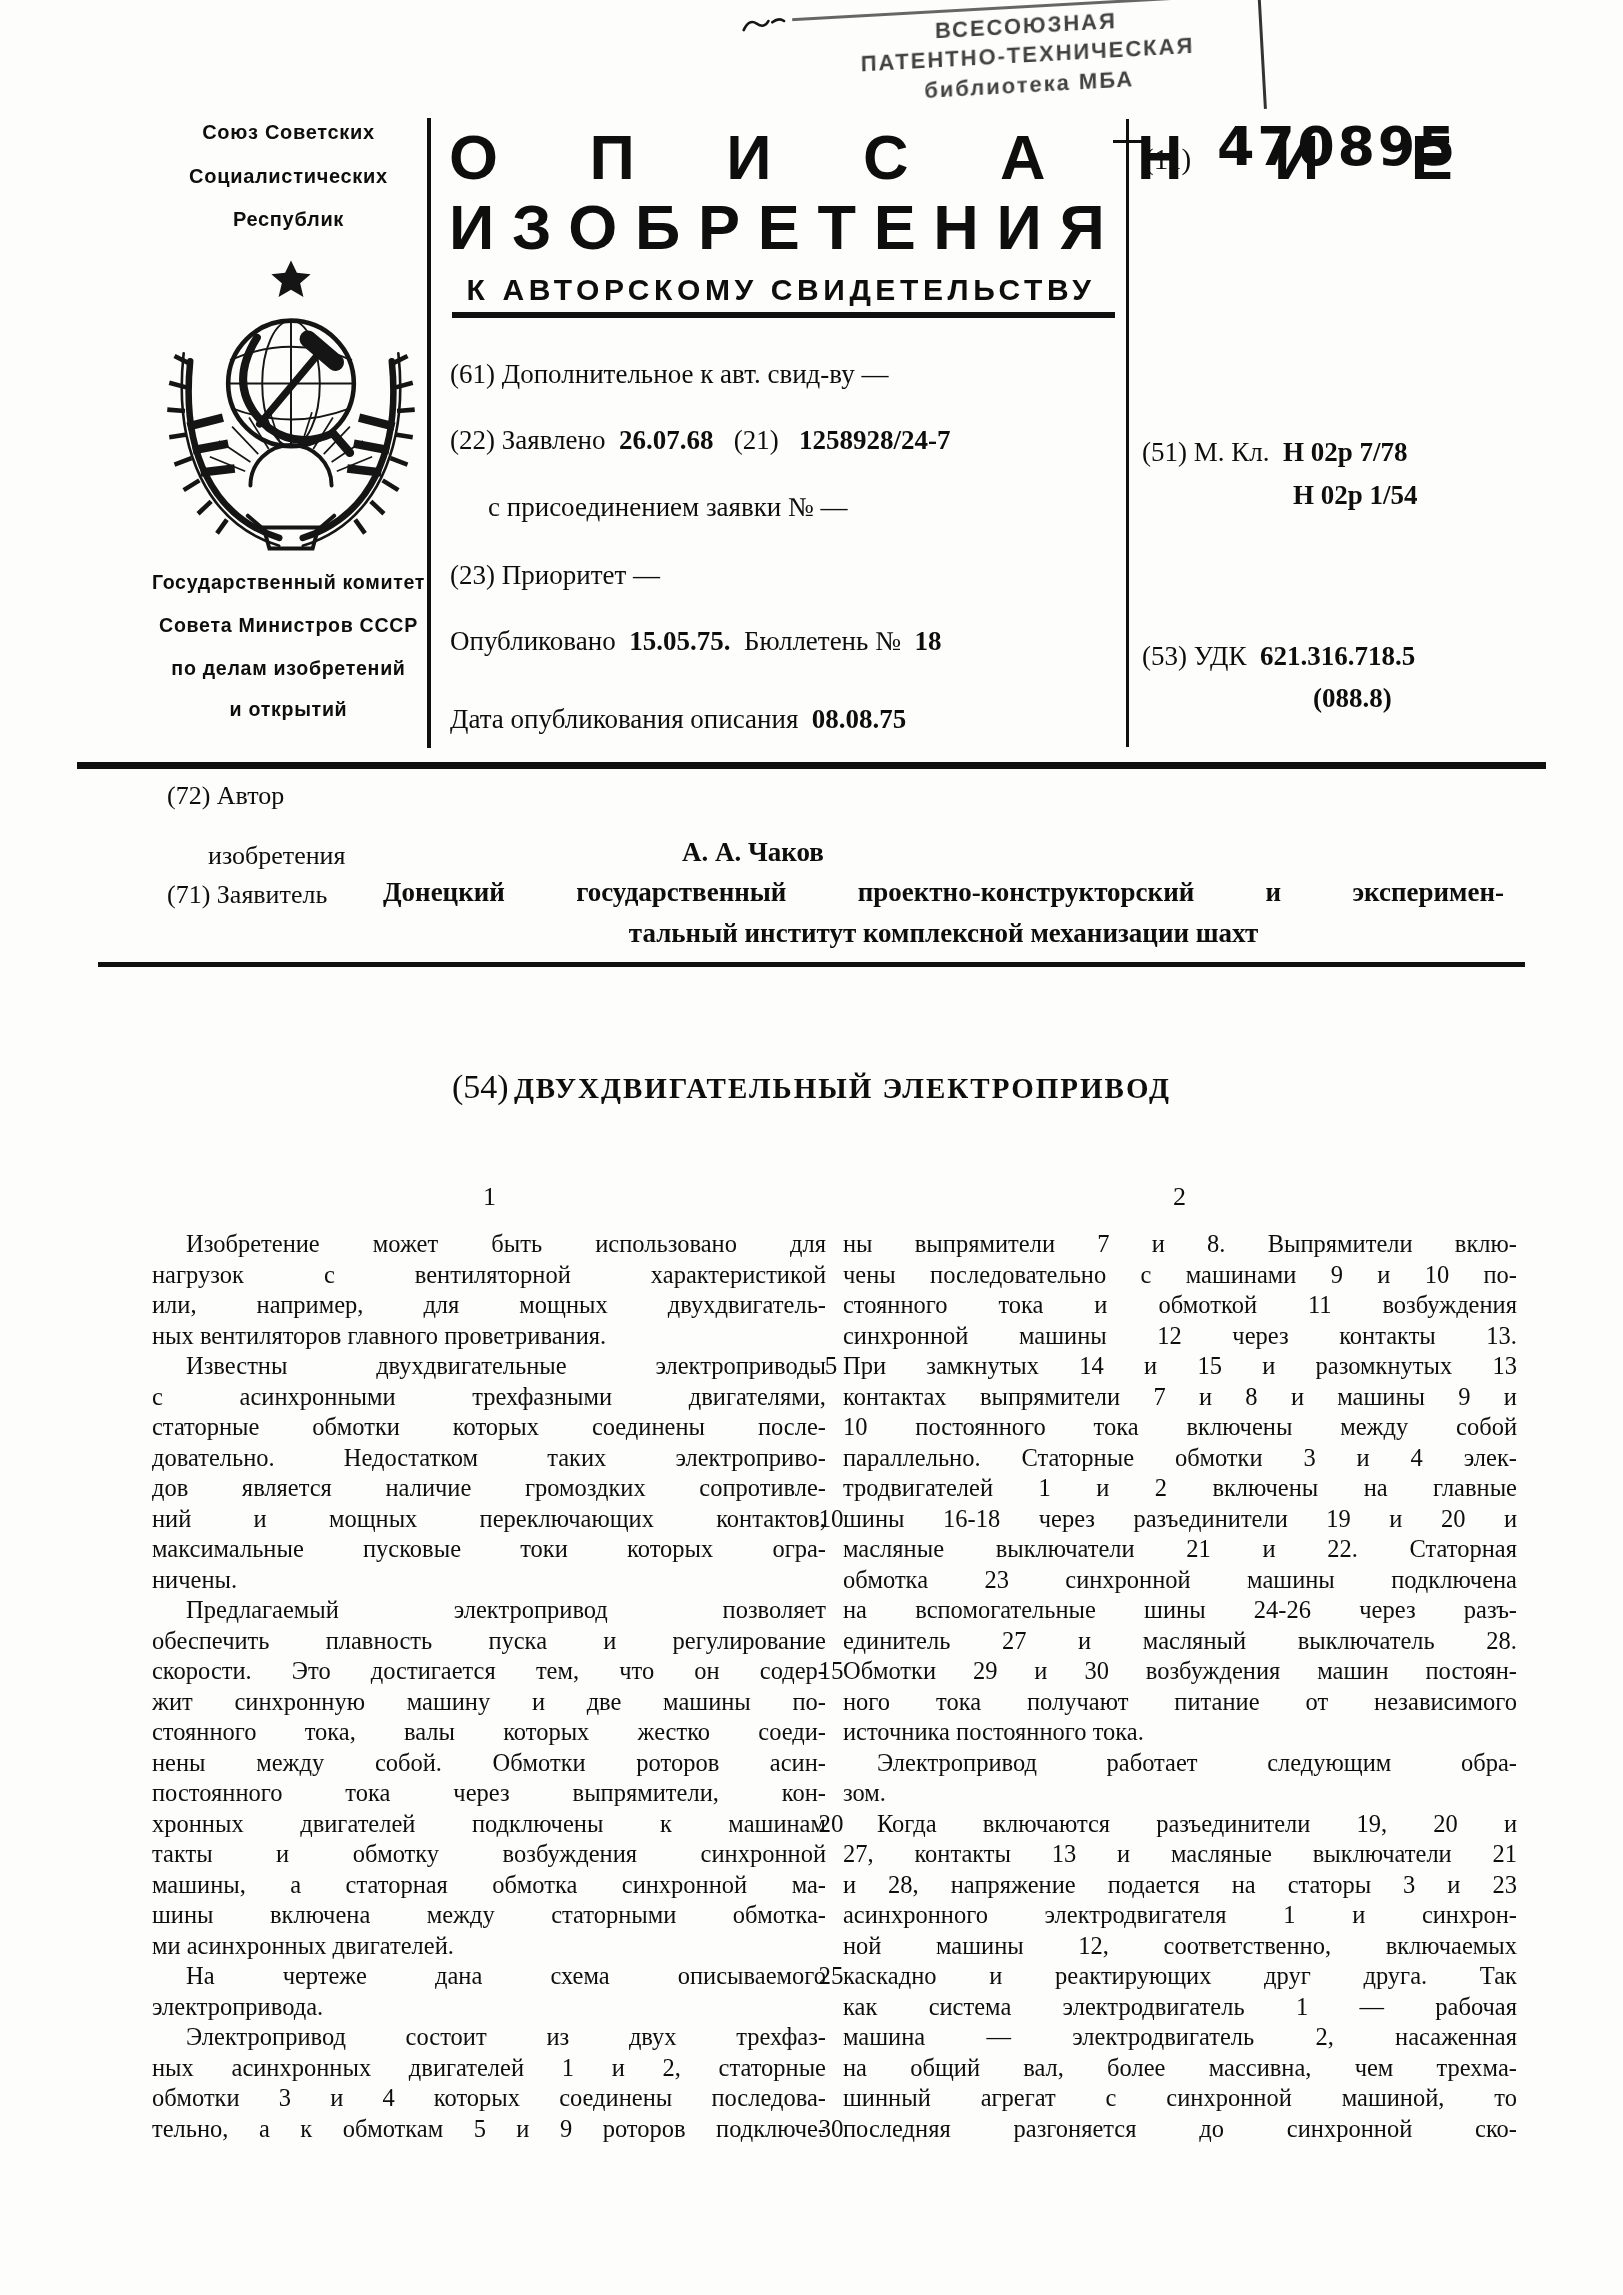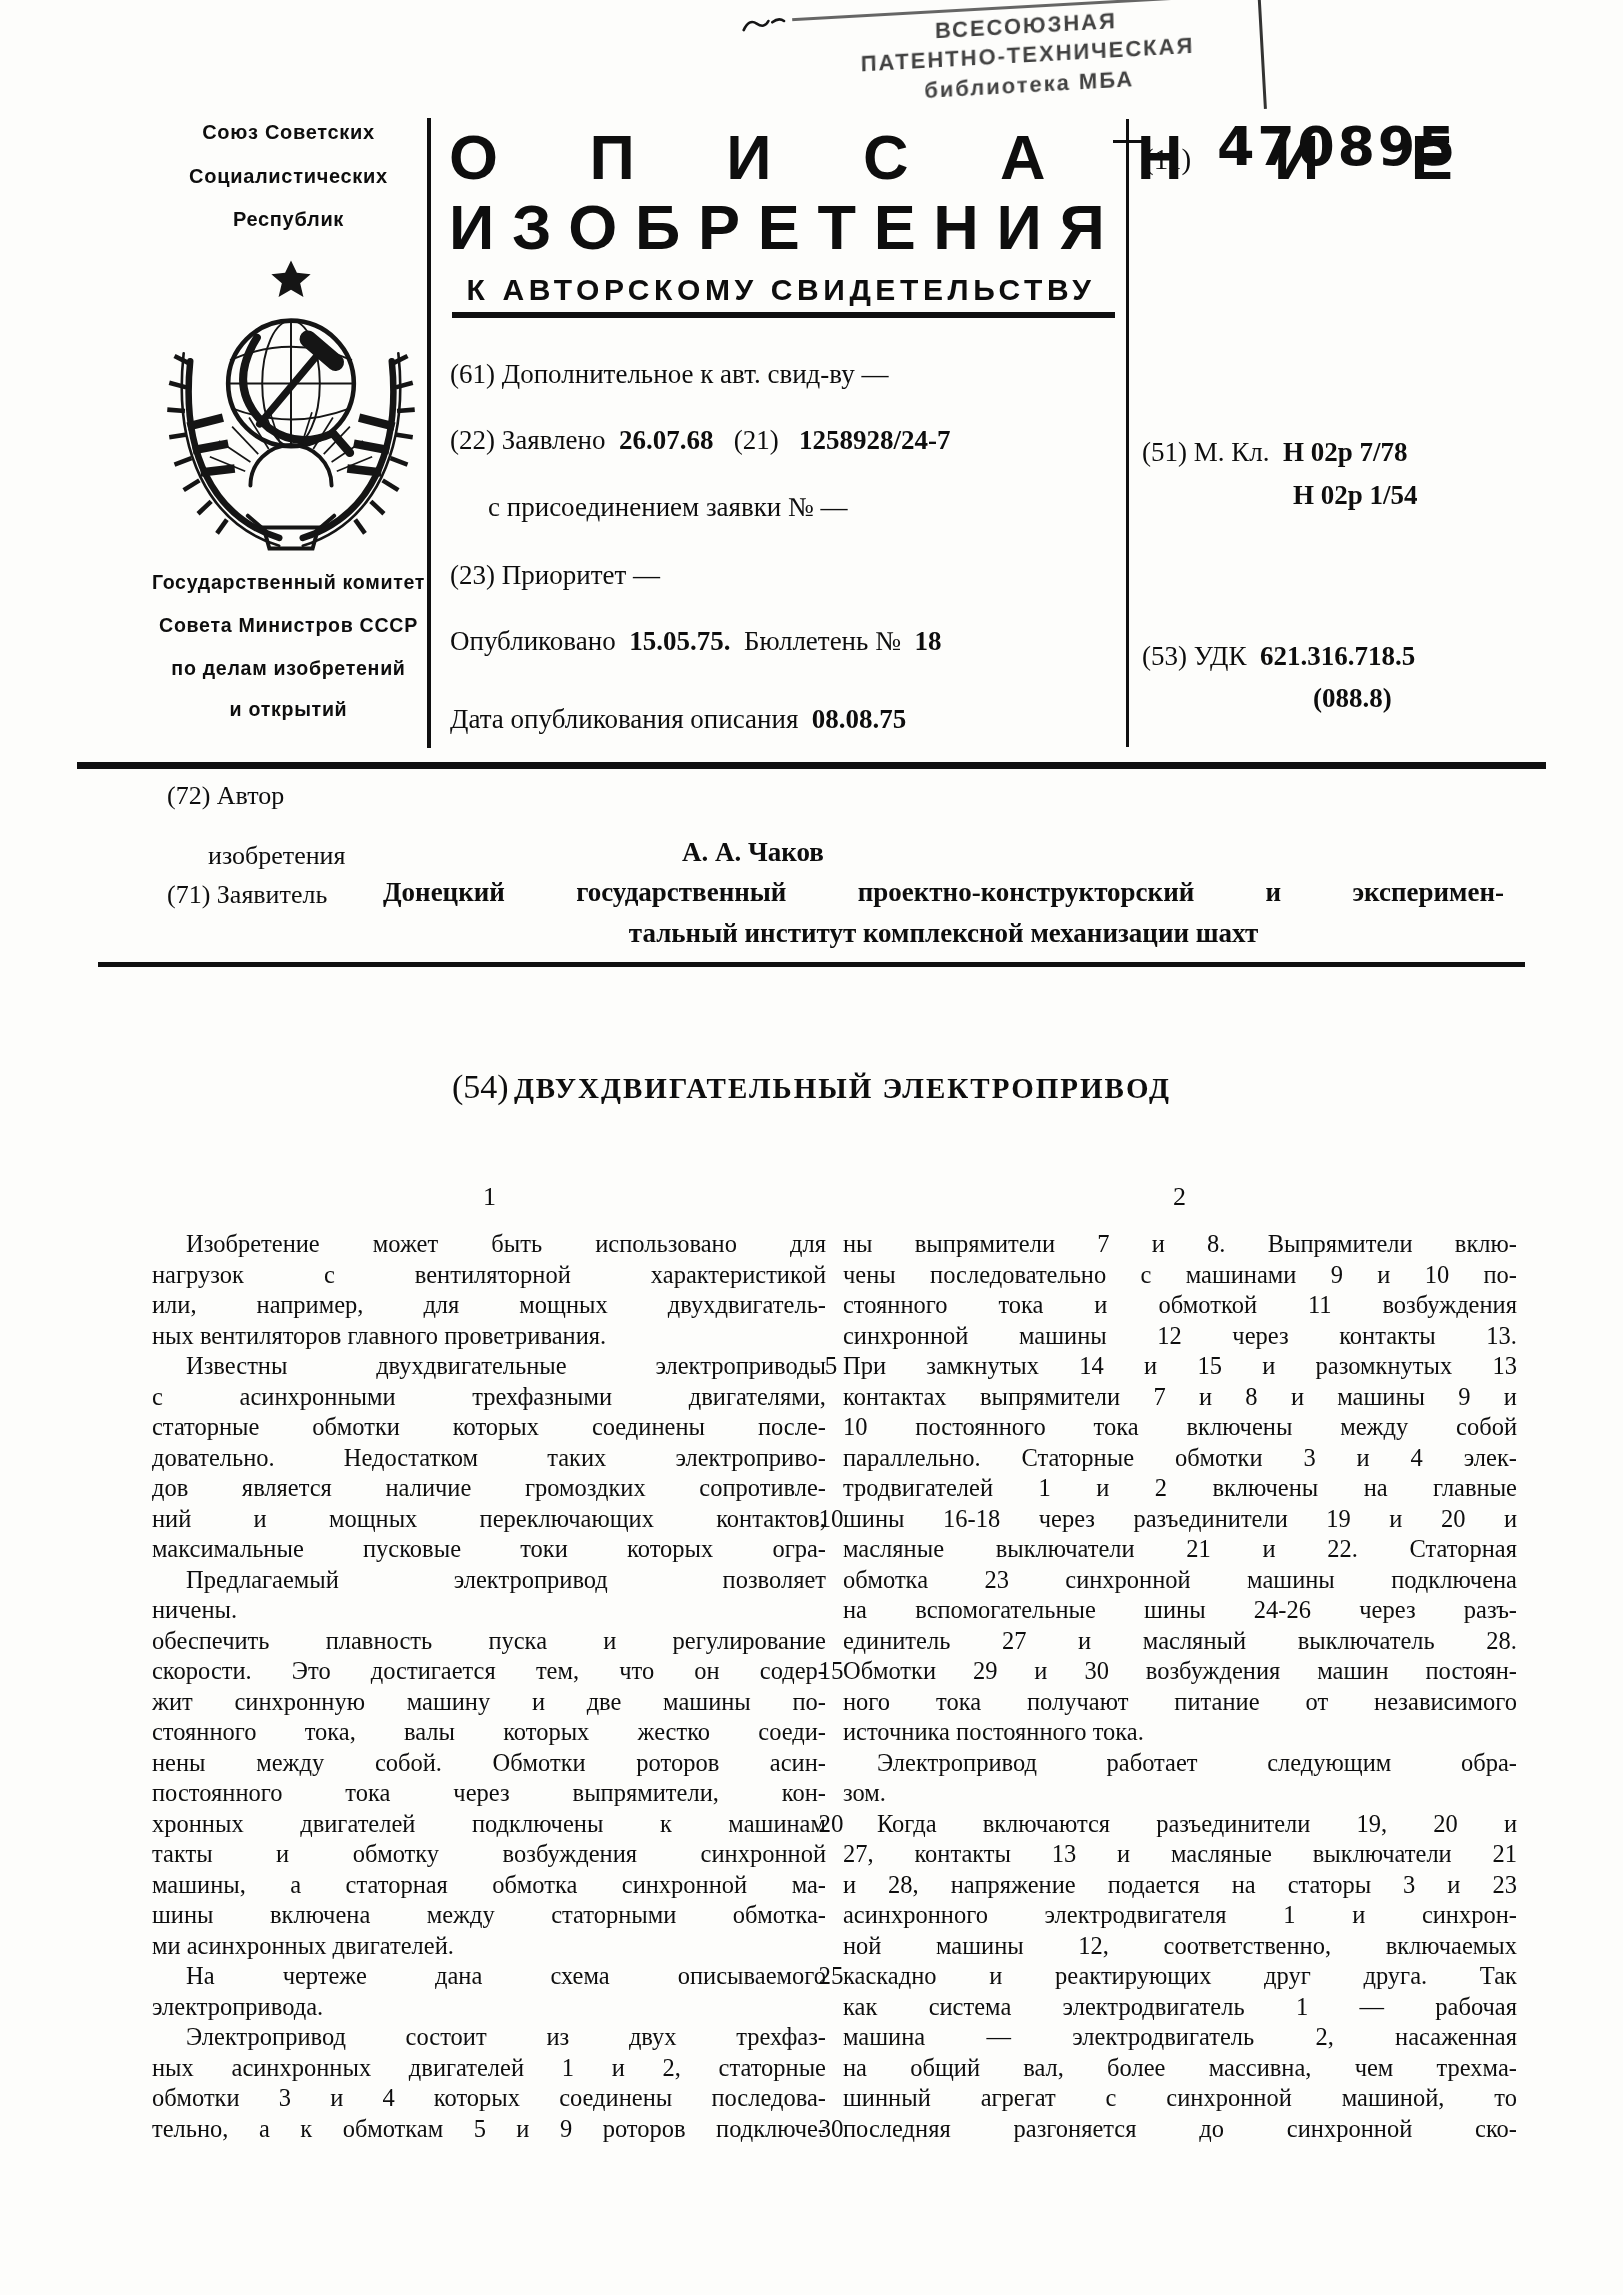--- a/index.html
+++ b/index.html
@@ -222,22 +222,22 @@
       <div class="bline just">нагрузок с вентиляторной характеристикой</div>
       <div class="bline just">или, например, для мощных двухдвигатель-</div>
       <div class="bline">ных вентиляторов главного проветривания.</div>
       <div class="bline ind just">Известны двухдвигательные электроприводы</div>
       <div class="bline just">с асинхронными трехфазными двигателями,</div>
       <div class="bline just">статорные обмотки которых соединены после-</div>
       <div class="bline just">довательно. Недостатком таких электроприво-</div>
       <div class="bline just">дов является наличие громоздких сопротивле-</div>
       <div class="bline just">ний и мощных переключающих контактов,</div>
       <div class="bline just">максимальные пусковые токи которых огра-</div>
+      <div class="bline">ничены.</div>
       <div class="bline ind just">Предлагаемый электропривод позволяет</div>
-      <div class="bline">ничены.</div>
       <div class="bline just">обеспечить плавность пуска и регулирование</div>
       <div class="bline just">скорости. Это достигается тем, что он содер-</div>
       <div class="bline just">жит синхронную машину и две машины по-</div>
       <div class="bline just">стоянного тока, валы которых жестко соеди-</div>
       <div class="bline just">нены между собой. Обмотки роторов асин-</div>
       <div class="bline just">постоянного тока через выпрямители, кон-</div>
       <div class="bline just">хронных двигателей подключены к машинам</div>
       <div class="bline just">такты и обмотку возбуждения синхронной</div>
       <div class="bline just">машины, а статорная обмотка синхронной ма-</div>
       <div class="bline just">шины включена между статорными обмотка-</div>

